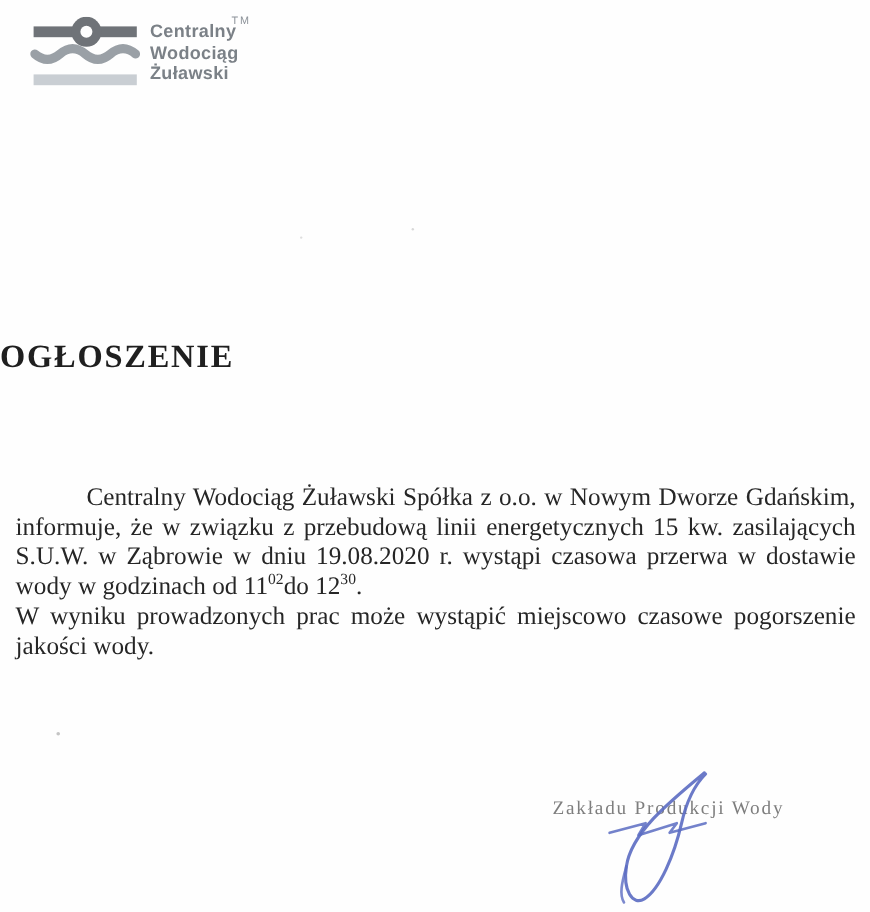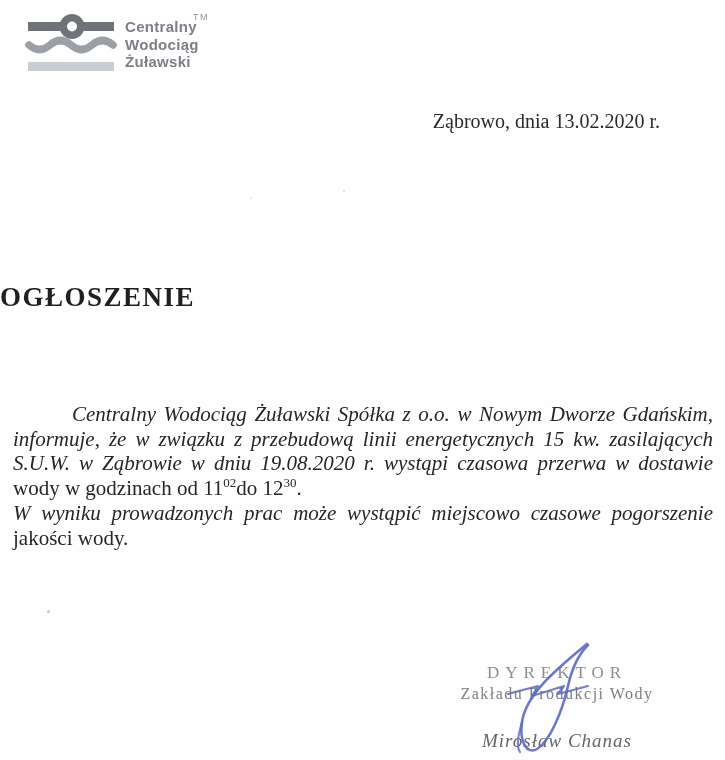--- a/index.html
+++ b/index.html
@@ -52,21 +52,21 @@
     color: #1f1f1f;
   }
 
   
   .body-text {
     position: absolute; top: 402px; left: 13px; width: 700px;
     font-size: 21px; line-height: 24.7px;
     color: #262626;
   }
   .body-line { width: 700px; }
-  .body-line.justify { text-align: justify; text-align-last: justify; font-style: italic; }
+  .body-line.justify { text-align: justify; text-align-last: justify; }
   .body-line.indent { text-indent: 59px; }
   .body-line sup { font-size: 13px; line-height: 0; vertical-align: super; }
 
   
   .sig-block {
     position: absolute; top: 663px; left: 432px; width: 250px;
     text-align: center;
     font-family: "Liberation Serif", serif;
   }
   .sig-role {
@@ -103,37 +103,34 @@
       <circle cx="47" cy="12.5" r="5" fill="#fefefe"></circle>
       <path d="M 4 31 Q 14.5 40, 25 31 Q 35.5 22, 46 31 Q 56.5 40, 67 31 Q 77.5 22, 88 31" fill="none" stroke="#9aa0a6" stroke-width="7.5" stroke-linecap="round"></path>
       <rect x="3" y="48" width="86" height="9" fill="#c9ced3"></rect>
     </svg>
     <div class="logo-text">Centralny
 Wodociąg
 Żuławski</div>
     <div class="logo-tm">TM</div>
   </div>
 
-  <div class="date-line">Ząbrowo, dnia 13.02.2020 r.</div>
 
   <div class="doc-title">OGŁOSZENIE</div>
 
   <div class="body-text">
     <div class="body-line indent justify">Centralny Wodociąg Żuławski Spółka z o.o. w Nowym Dworze Gdańskim,</div>
     <div class="body-line justify">informuje, że w związku z przebudową linii energetycznych 15 kw. zasilających</div>
     <div class="body-line justify">S.U.W. w Ząbrowie w dniu 19.08.2020 r. wystąpi czasowa przerwa w dostawie</div>
     <div class="body-line"><span>wody w godzinach od 11</span><sup>02</sup><span>do 12</span><sup>30</sup><span>.</span></div>
     <div class="body-line justify">W wyniku prowadzonych prac może wystąpić miejscowo czasowe pogorszenie</div>
     <div class="body-line">jakości wody.</div>
   </div>
 
   <div class="sig-block">
-    <div class="sig-role">DYREKTOR</div>
     <div class="sig-dept">Zakładu Produkcji Wody</div>
-    <div class="sig-name">Mirosław Chanas</div>
   </div>
 
   <svg class="sig-ink" width="170" height="132" viewBox="0 0 170 132" aria-hidden="true">
     <path d="M 127 16 C 98 40, 66 66, 62 94 C 59 114, 67 127, 77 121 C 90 113, 102 84, 108 58 C 112 40, 119 26, 128 17" fill="none" stroke="#5b6cc2" stroke-width="2.6" stroke-linecap="round" opacity="0.9"></path>
     <path d="M 48 66 L 78 58 L 72 68 L 104 58 L 98 66 L 128 58" fill="none" stroke="#5b6cc2" stroke-width="2.2" stroke-linecap="round" stroke-linejoin="round" opacity="0.85"></path>
     <path d="M 62 94 C 58 108, 56 118, 60 124" fill="none" stroke="#5b6cc2" stroke-width="2.2" stroke-linecap="round" opacity="0.8"></path>
   </svg>
 
   <div class="speck speck1"></div>
   <div class="speck speck2"></div>

